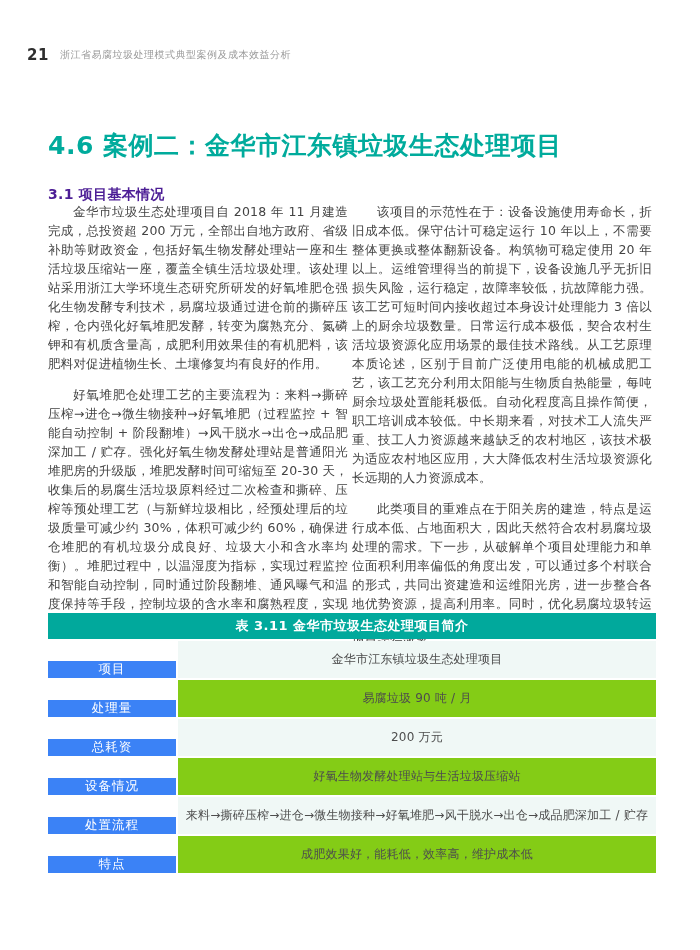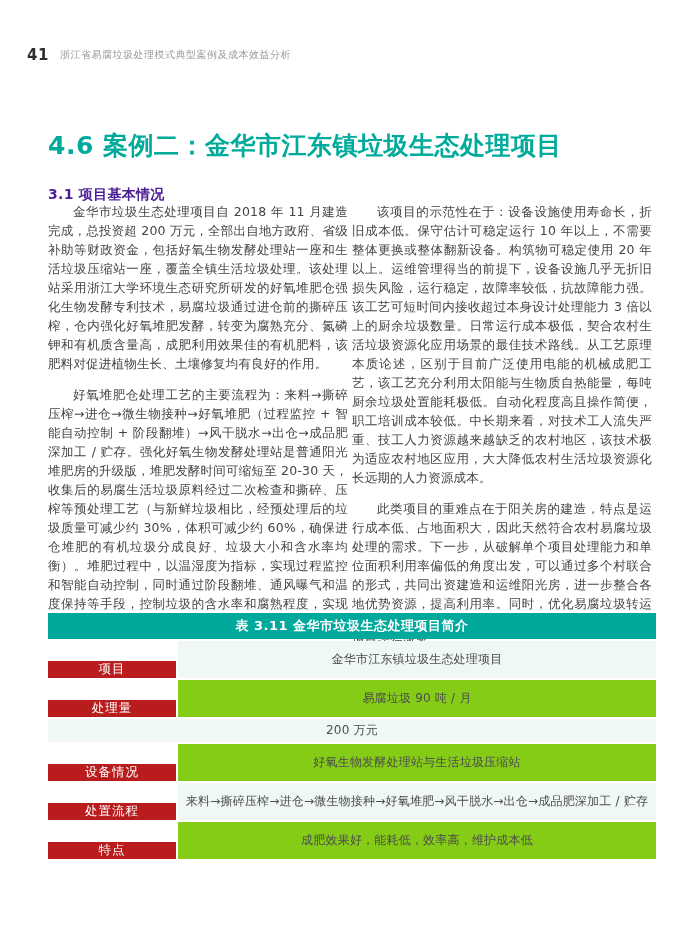--- a/index.html
+++ b/index.html
@@ -51,21 +51,21 @@
     height:26px;line-height:26px;
     background:#01a99c;color:#ffffff;
     font-size:13px;font-weight:bold;text-align:center;
     letter-spacing:.5px;
   }
   .table-row{
     display:flex;margin-top:2px;
   }
   .cell-label{
     width:128px;flex:0 0 128px;margin-right:2px;
-    background:#b91c1c;color:#ffffff;
+    background:#3b82f6;color:#ffffff;
     font-size:12.5px;text-align:center;
     display:flex;align-items:center;justify-content:center;
     letter-spacing:1px;
     margin-top:20px;
   }
   .cell-value{
     flex:1;
     font-size:12px;color:#4d4d4d;text-align:center;
     display:flex;align-items:center;justify-content:center;
     padding:0 6px;min-height:23px;
@@ -73,21 +73,21 @@
   }
   .table-row.light .cell-value{background:#f0f8f6;text-align:center;}
   .table-row.tint  .cell-value{background:#84cc16;}
 </style>
 </head>
 <body>
 
 <div class="page">
 
   <div class="page-header">
-    <span class="page-number">41</span>
+    <span class="page-number">21</span>
     <span class="chapter-title">浙江省易腐垃圾处理模式典型案例及成本效益分析</span>
   </div>
 
   <h1 class="main-title">4.6 案例二：金华市江东镇垃圾生态处理项目</h1>
 
   <h2 class="section-heading">3.1 项目基本情况</h2>
 
   <div class="columns">
     <div class="col">
       <p>金华市垃圾生态处理项目自 2018 年 11 月建造完成，总投资超 200 万元，全部出自地方政府、省级补助等财政资金，包括好氧生物发酵处理站一座和生活垃圾压缩站一座，覆盖全镇生活垃圾处理。该处理站采用浙江大学环境生态研究所研发的好氧堆肥仓强化生物发酵专利技术，易腐垃圾通过进仓前的撕碎压榨，仓内强化好氧堆肥发酵，转变为腐熟充分、氮磷钾和有机质含量高，成肥利用效果佳的有机肥料，该肥料对促进植物生长、土壤修复均有良好的作用。</p>
@@ -104,20 +104,21 @@
 
     <div class="table-row light">
       <div class="cell-label">项目</div>
       <div class="cell-value">金华市江东镇垃圾生态处理项目</div>
     </div>
     <div class="table-row tint">
       <div class="cell-label">处理量</div>
       <div class="cell-value">易腐垃圾 90 吨 / 月</div>
     </div>
     <div class="table-row light">
+      <div class="cell-label">总耗资</div>
       <div class="cell-value">200 万元</div>
     </div>
     <div class="table-row tint">
       <div class="cell-label">设备情况</div>
       <div class="cell-value">好氧生物发酵处理站与生活垃圾压缩站</div>
     </div>
     <div class="table-row light">
       <div class="cell-label">处置流程</div>
       <div class="cell-value">来料→撕碎压榨→进仓→微生物接种→好氧堆肥→风干脱水→出仓→成品肥深加工 / 贮存</div>
     </div>

